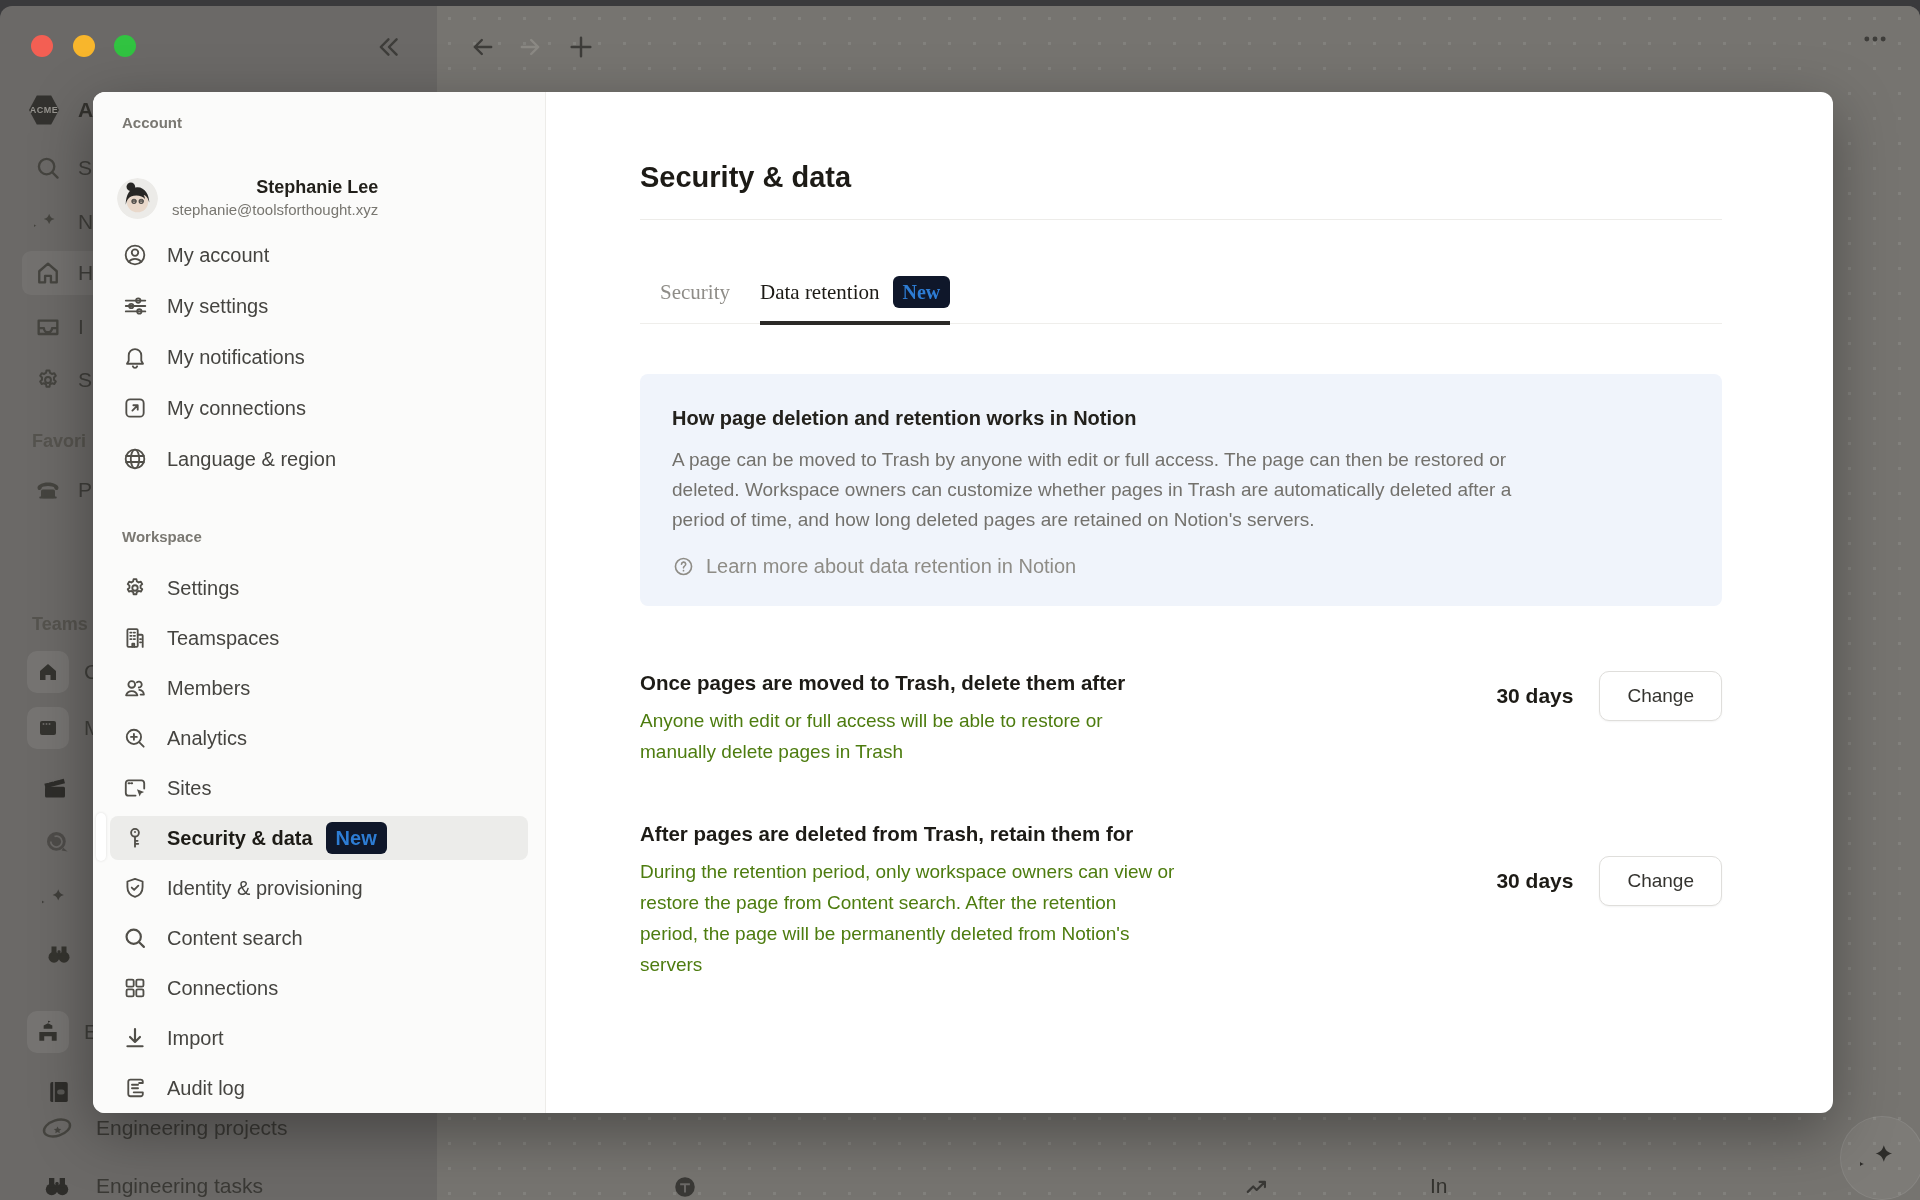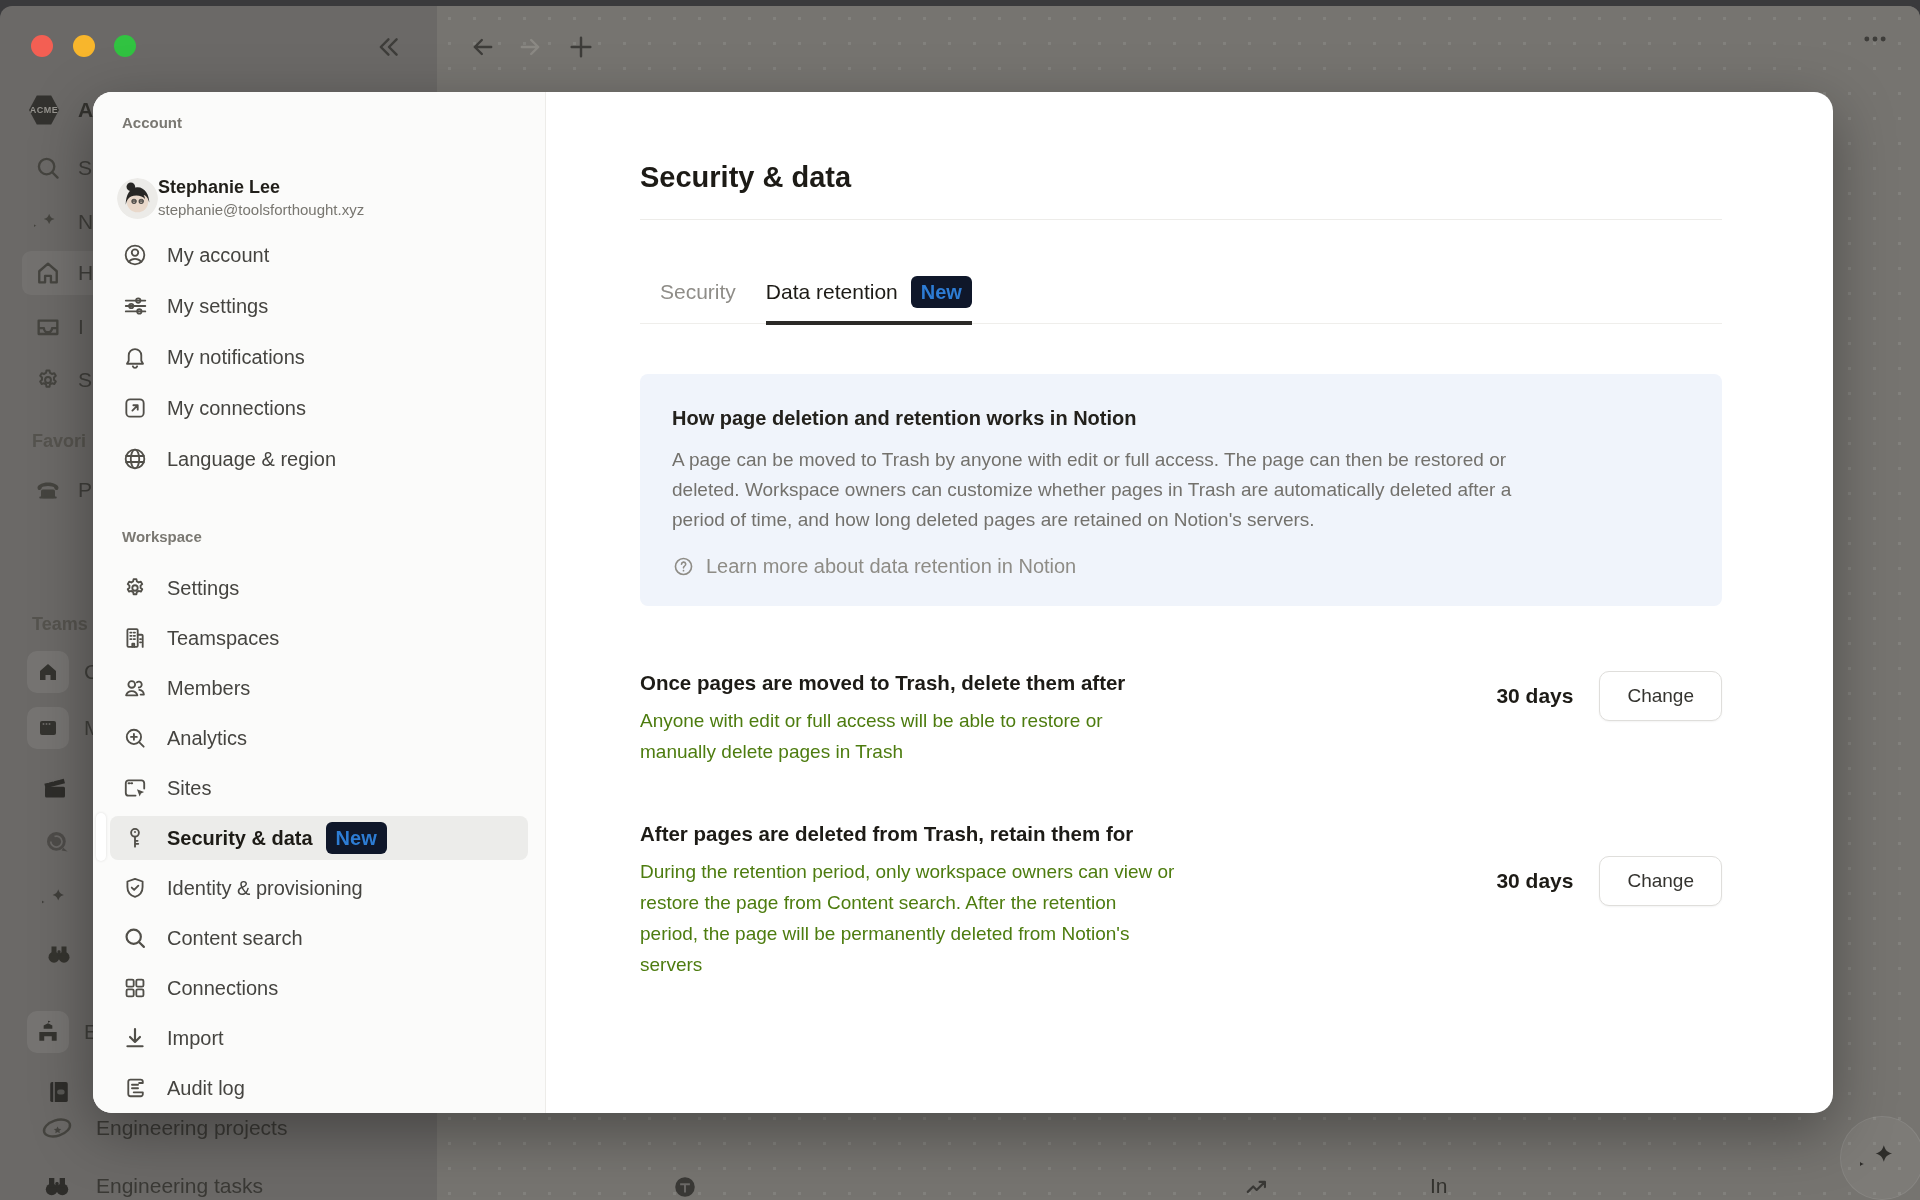--- a/index.html
+++ b/index.html
@@ -32,44 +32,44 @@
   .bpage{position:absolute;left:0;width:500px;height:44px;display:flex;align-items:center;}
   .bpage .picon{position:absolute;left:40px;width:34px;height:34px;display:flex;align-items:center;justify-content:center;color:#35342f;}
   .bpage .plabel{position:absolute;left:96px;font-size:21px;color:#3a3935;}
   
   .bnav{position:absolute;display:flex;align-items:center;gap:14px;color:#34332f;font-size:21px;font-weight:500;flex-direction:column;}
   .bnav svg{width:26px;height:26px;}
   #fab{position:absolute;left:1840px;top:1110px;width:82px;height:82px;border-radius:50%;
        background:rgba(255,255,255,.05);border:1px solid rgba(255,255,255,.08);
        display:flex;align-items:center;justify-content:center;color:#2e2d2a;}
   
-  #modal{position:absolute;left:93px;top:92px;width:1740px;height:1021px;background:#fff;border-radius:19px;
+  #modal{position:absolute;left:93px;top:92px;width:1740px;height:1021px;background:#fff;border-radius:12px;
          box-shadow:0 18px 60px rgba(0,0,0,.35);overflow:hidden;}
   #snav{position:absolute;left:0;top:0;width:452px;height:100%;background:#fbfbfa;border-right:1px solid #edece9;}
   .nav-section{position:absolute;left:29px;font-size:15px;font-weight:700;color:#7a7872;}
   #user-row{position:absolute;left:17px;top:76px;width:418px;height:60px;display:flex;align-items:center;}
   #avatar{width:41px;height:41px;border-radius:50%;margin-left:7px;flex:none;overflow:hidden;}
-  #user-meta{margin-left:0;line-height:1.25;}
+  #user-meta{margin-left:14px;line-height:1.25;text-align:right;}
   #user-name{font-size:18px;font-weight:700;color:#211f1a;}
   #user-email{font-size:15px;color:#787670;margin-top:3px;}
   .nav-group{position:absolute;left:17px;width:418px;display:flex;flex-direction:column;}
   .nav-item{height:44px;border-radius:8px;display:flex;align-items:center;padding:0 12px 0 12px;
             font-size:20px;color:#454440;cursor:default;}
   .nav-item .nicon{width:26px;height:26px;margin-right:19px;color:#514f49;flex:none;}
   .nav-item.sel{background:#ececea;font-weight:700;color:#1d1b16;}
   .g1 .nav-item{margin-bottom:7px;} .g2 .nav-item{margin-bottom:6px;}
   .badge{display:inline-block;background:#0f172a;color:#2d7cd4;font-size:20px;font-weight:700;
          border-radius:6px;padding:3px 10px;margin-left:13px;line-height:1.3;}
   #nav-pill{position:absolute;left:3px;top:721px;width:10px;height:48px;border-radius:5px;background:#fff;
             box-shadow:0 0 3px rgba(0,0,0,.12);}
   #cmain{position:absolute;left:453px;top:0;width:1287px;height:100%;padding:0 111px 0 94px;box-sizing:border-box;}
   #page-title{margin-top:66px;font-size:29px;font-weight:700;color:#1d1b16;line-height:38px;}
   .hr{height:1px;background:#edece9;margin-top:23px;}
   #tabs{display:flex;gap:30px;margin-top:56px;border-bottom:1px solid #efeeeb;padding-left:20px;}
-  .tab{position:relative;display:flex;align-items:center;font-size:21px;padding-bottom:15px;color:#8f8d88;}
+  .tab{position:relative;display:flex;align-items:center;font-size:21px;padding-bottom:15px;color:#8f8d88;font-family:Liberation Serif, serif;}
   .tab.active{color:#1d1b16;font-weight:500;}
   .tab.active::after{content:"";position:absolute;left:0;right:0;bottom:-2px;height:4px;background:#2b2a27;}
   #infobox{margin-top:50px;background:#f0f4fb;border-radius:8px;padding:30px 32px 28px 32px;}
   #infobox h3{margin:0;font-size:20px;font-weight:600;color:#23211c;line-height:28px;}
   #infobox p{margin:13px 0 0 0;font-size:19px;line-height:30px;color:#73716c;white-space:pre-line;}
   #learn{display:flex;align-items:center;gap:11px;margin-top:20px;color:#8e8c86;font-size:20px;}
   #learn svg{width:23px;height:23px;flex:none;}
   .setting-row{display:flex;justify-content:space-between;}
   .setting-row.r1{margin-top:62px;} .setting-row.r2{margin-top:52px;}
   .stext{width:680px;}

